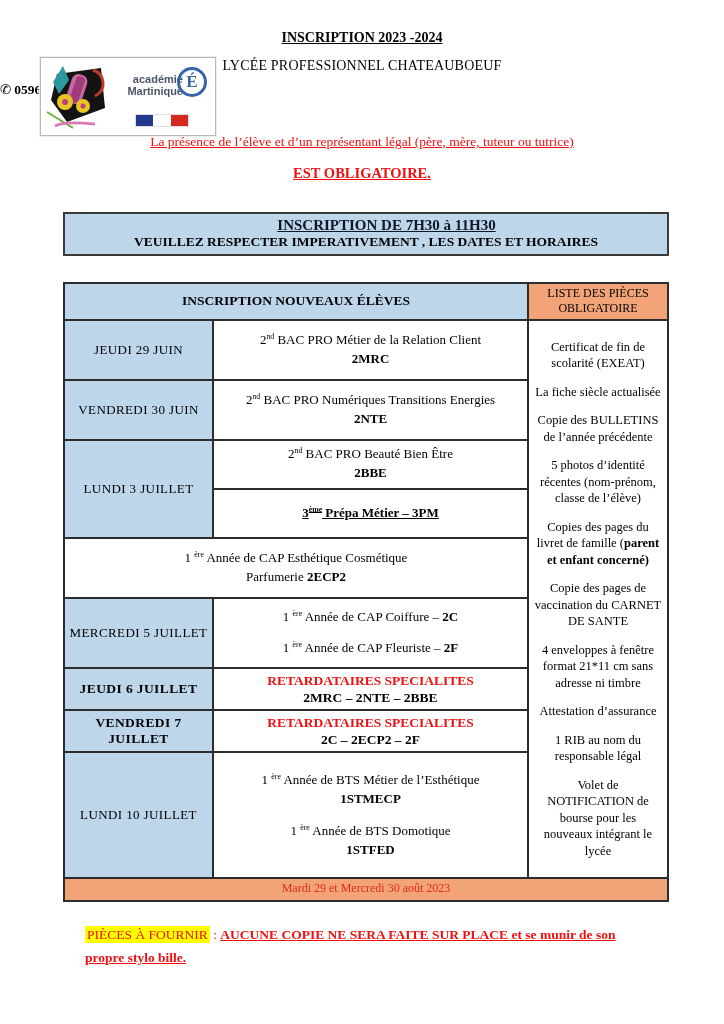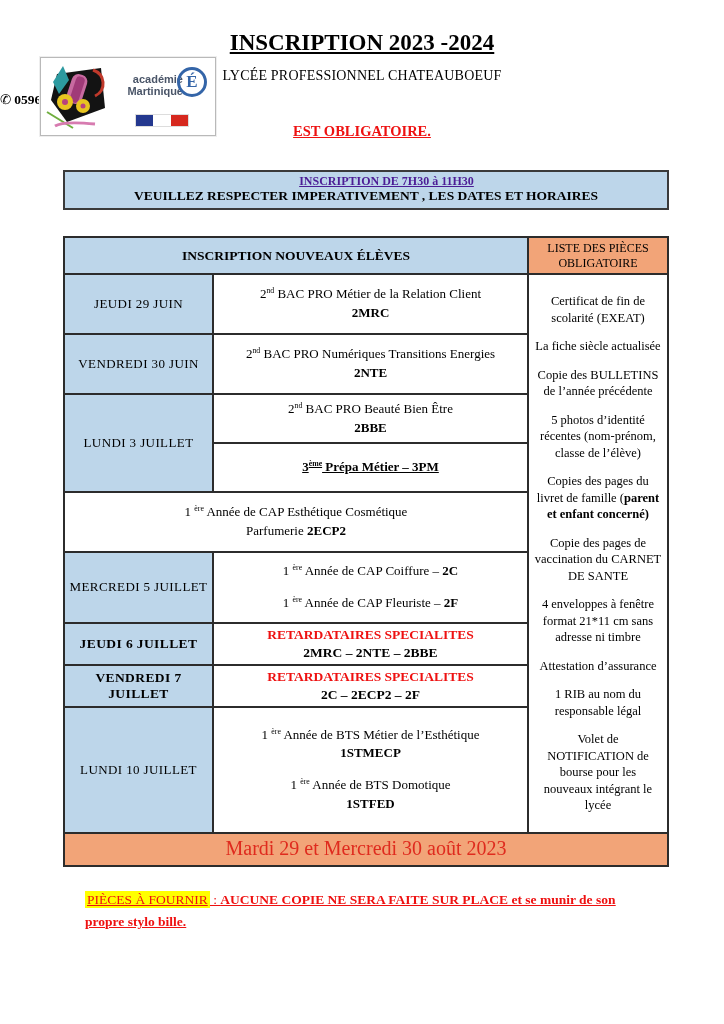--- a/index.html
+++ b/index.html
@@ -8,21 +8,21 @@
     width:724px; min-height:1024px; position:relative;
     font-family:"Liberation Serif", serif; color:#000;
   }
   sup { font-size:0.60em; line-height:0; }
   .b { font-weight:bold; }
   .u { text-decoration:underline; }
   .r { color:#ee1111; }
 
   
   .page-title {
-    text-align:center; padding-top:30px; font-size:23px; font-weight:bold;
+    text-align:center; padding-top:30px; font-size:14px; font-weight:bold;
   }
   .page-title span { text-decoration:underline; }
   .school-name { text-align:center; margin-top:12px; font-size:14px; letter-spacing:0.2px; }
   .phone-line  { text-align:left; margin-top:7px; font-size:13.5px; font-weight:bold; }
   .phone-line .ic { font-weight:normal; margin-right:3px; }
 
   
   .logo-box {
     position:absolute; left:40px; top:57px; width:176px; height:79px;
     background:#fff; border:1px solid #b9b9b9; box-shadow:0 0 0 1px #eee;
@@ -53,21 +53,21 @@
     margin-top:15px; text-align:center; color:#ee1111; font-size:14.5px;
     font-weight:bold; text-decoration:underline;
   }
 
   
   .sheet { width:606px; margin-left:63px; }
   .banner {
     margin-top:30px; background:#bdd6ea; border:2px solid #3a3a3a;
     text-align:center; padding:2px 0 3px;
   }
-  .banner-1 { color:#4c1d95; font-weight:bold; text-decoration:underline; font-size:12px; line-height:1.2;padding-left:41px; }
+  .banner-1 { color:#0f172a; font-weight:bold; text-decoration:underline; font-size:15px; line-height:1.2;padding-left:41px; }
   .banner-2 { font-weight:bold; font-size:13.5px; line-height:1.25; }
 
   
   .reg-table { margin-top:26px; border:2px solid #2c2c2c; }
   .t-main { display:flex; align-items:stretch; }
   .t-left { width:462px; display:flex; flex-direction:column; }
   .t-right { flex:1; border-left:2px solid #2c2c2c; display:flex; flex-direction:column; }
 
   .th-left {
     height:37px; background:#bdd6ea; border-bottom:2px solid #2c2c2c;
@@ -103,28 +103,27 @@
   .t-row.compact .course-cell { padding:2px 2px; }
   .t-row.compact .course-line { font-size:13.5px; line-height:1.3; }
 
   .pieces-list { flex:1; padding:6px 3px; text-align:center; }
   .piece-item { font-size:12.5px; line-height:1.32; margin:12px 2px; }
 
   .t-footer {
     border-top:2px solid #2c2c2c; background:#f2a478;
     text-align:center; color:#df2b1e; padding:2px 0 4px;
   }
-  .tf-1 { font-size:20px; line-height:1.25;font-family:Liberation Serif, serif; }
+  .tf-1 { font-size:12px; line-height:1.25;font-family:Liberation Serif, serif; }
   .tf-2 { font-size:19px; line-height:1.2; }
 
   
   .supplies-note {
     margin:22px 0 0 85px; width:552px; font-size:13.5px; line-height:1.65;
     color:#ee1111;
-    text-decoration:underline;
   }
   .supplies-label { background:#ffff00; padding:1px 2px; }
   .supplies-text { font-weight:bold; text-decoration:underline; }
 </style>
 </head>
 <body>
 
 <div>
 
   <div class="page-title"><span>INSCRIPTION 2023 -2024</span></div>
@@ -153,20 +152,21 @@
         <div class="fl-w"></div>
         <div class="fl-r"></div>
     </div>
   </div>
 
   <div class="school-name">LYCÉE PROFESSIONNEL CHATEAUBOEUF</div>
   <div class="phone-line">
     <span class="ic">✆</span><span>0596 75 40 50</span>
   </div>
 
+  <div class="notice-1">La présence de l’élève et d’un représentant légal (père, mère, tuteur ou tutrice)</div>
   <div class="notice-2">EST OBLIGATOIRE.</div>
 
   <div class="sheet">
     <div class="banner">
       <div class="banner-1">INSCRIPTION DE 7H30 à 11H30</div>
       <div class="banner-2">VEUILLEZ RESPECTER IMPERATIVEMENT , LES DATES ET HORAIRES</div>
     </div>
 
     <div class="reg-table">
       <div class="t-main">

